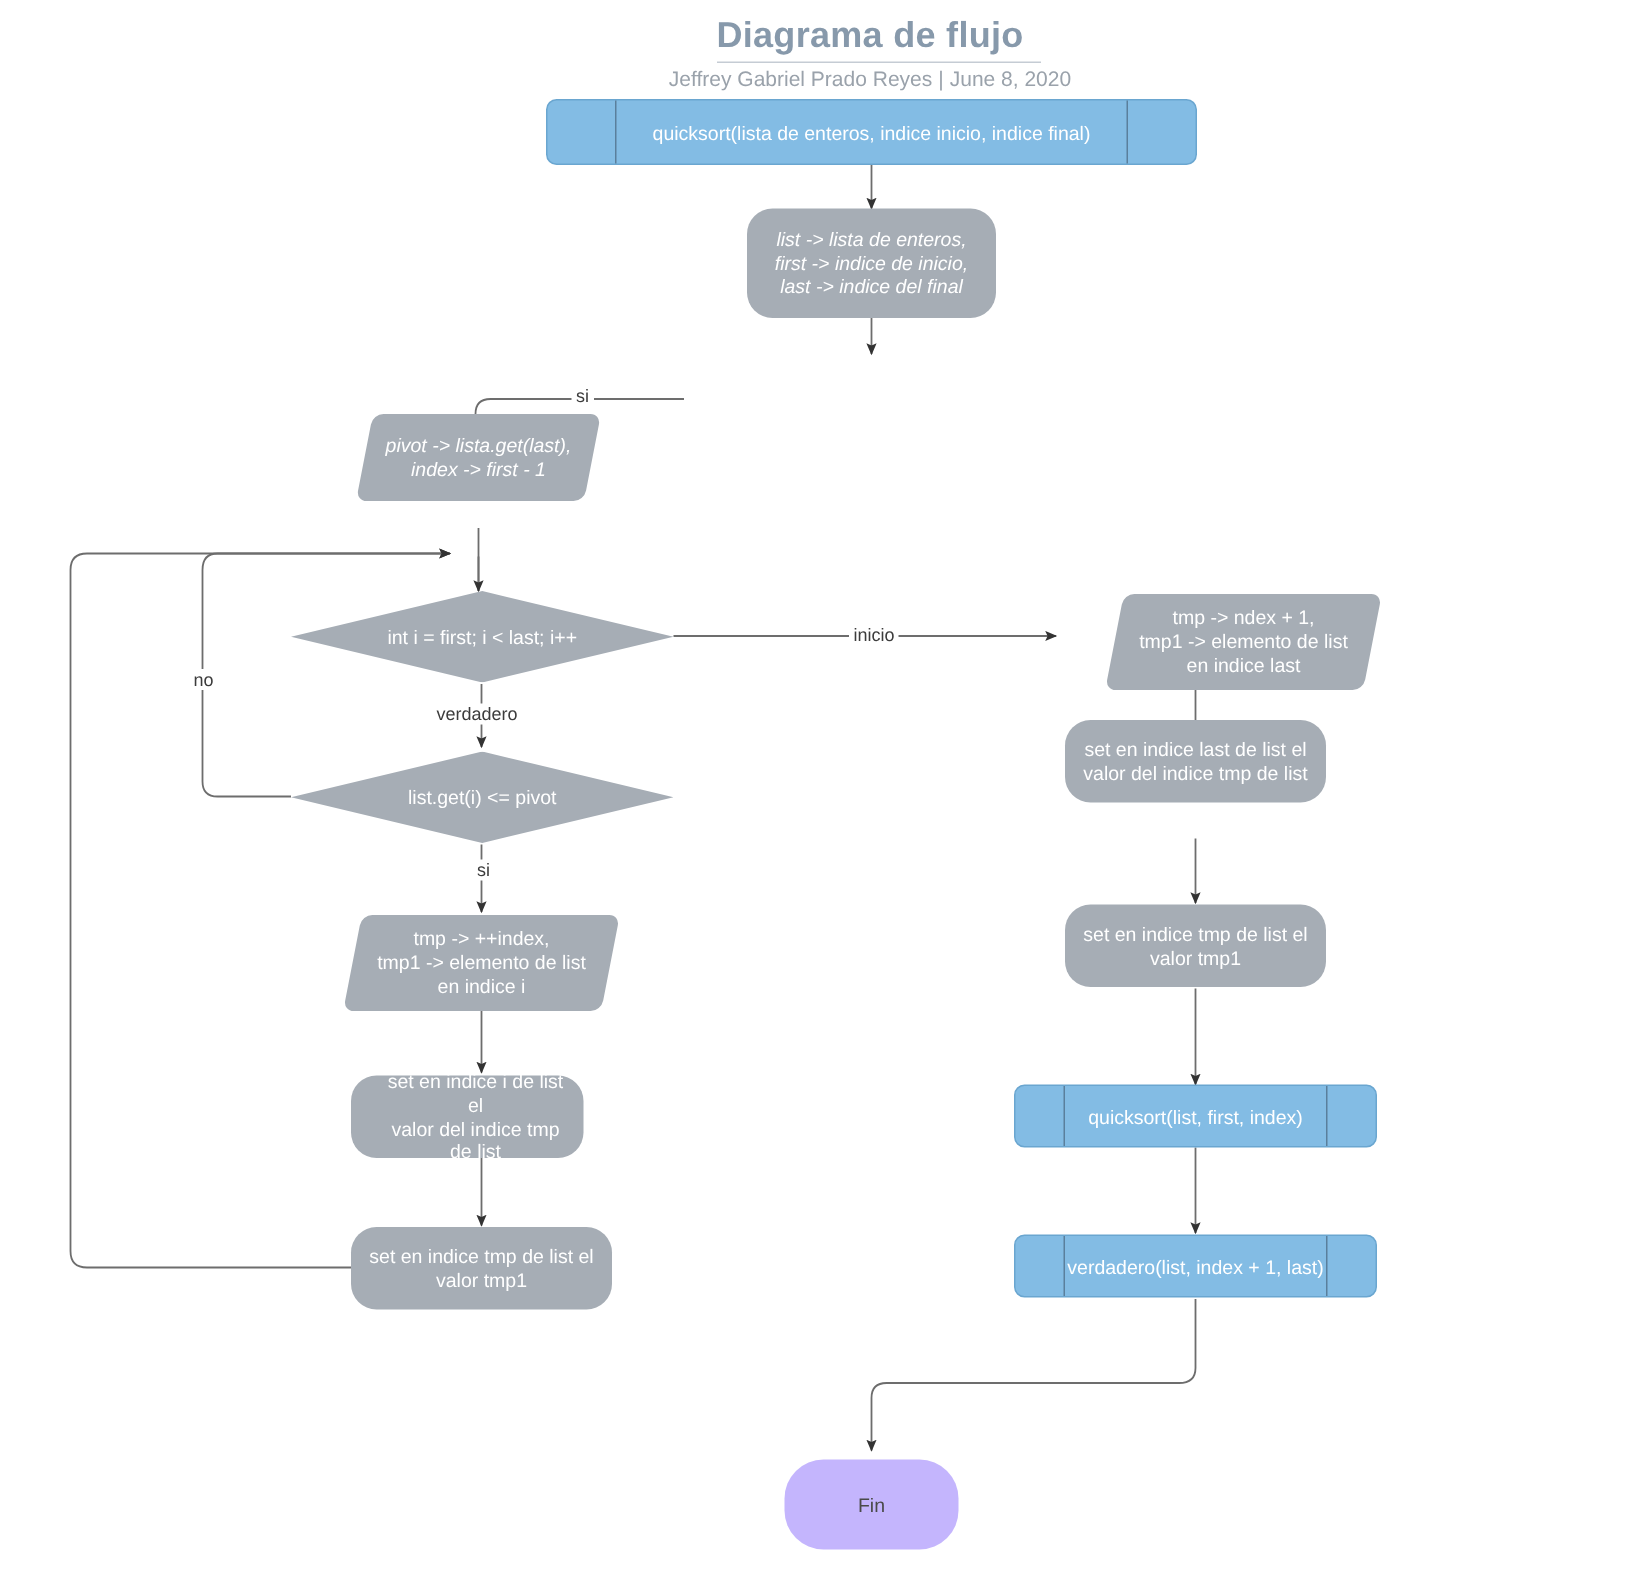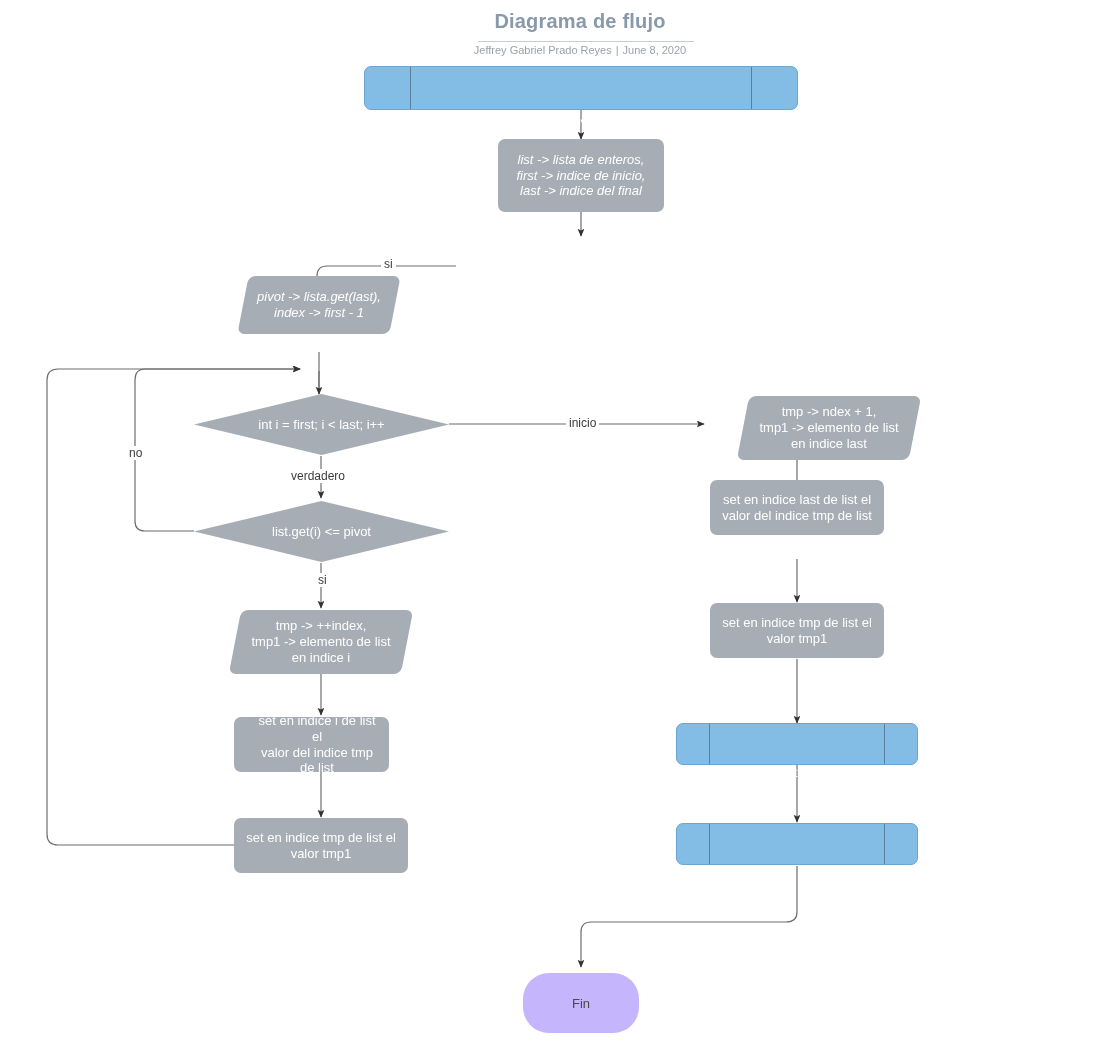--- a/index.html
+++ b/index.html
@@ -23,40 +23,40 @@
     height: 1047px;
   }
 
   
   .doc-title {
     position: absolute;
     left: 380px;
     top: 10px;
     width: 400px;
     text-align: center;
-    font-size: 20px;
+    font-size: 24px;
     font-weight: bold;
     color: #8799ab;
     letter-spacing: 0.2px;
   }
   .title-rule {
     position: absolute;
     left: 478px;
     top: 41px;
     width: 216px;
     height: 1px;
     background: #c5ccd4;
   }
   .doc-sub {
     position: absolute;
     left: 380px;
     top: 44px;
     width: 400px;
     text-align: center;
-    font-size: 11px;
+    font-size: 14px;
     color: #9aa2ab;
   }
   .doc-sub .sep { padding: 0 4px; }
 
   
   .node {
     position: absolute;
     box-sizing: border-box;
     display: flex;
     align-items: center;
@@ -65,21 +65,21 @@
     line-height: 1.22;
     color: #ffffff;
     font-size: 13px;
     z-index: 3;
   }
   .node .txt { width: 100%; padding: 0 10px; box-sizing: border-box; }
 
   
   .proc {
     background: #a6adb5;
-    border-radius: 7px;
+    border-radius: 17px;
   }
 
   
   .para-wrap { position: absolute; z-index: 3; }
   .para-bg {
     position: absolute;
     left: 0; top: 0;
     width: 100%; height: 100%;
     background: #a6adb5;
     border-radius: 7px;
@@ -129,21 +129,21 @@
     top: 0; bottom: 0;
     width: 1px;
     background: #5a7f9c;
   }
   .sub .bar.l { left: 45px; }
   .sub .bar.r { right: 45px; }
   .sub .txt {
     position: absolute; left: 0; top: 0;
     width: 100%; height: 100%;
     display: flex; align-items: center; justify-content: center;
-    color: #ffffff; font-size: 13px; text-align: center; margin-top: 28px;
+    color: #ffffff; font-size: 13px; text-align: center;
   }
 
   
   .term {
     position: absolute;
     box-sizing: border-box;
     background: #c4b5fd;
     border-radius: 26px;
     display: flex; align-items: center; justify-content: center;
     color: #4a4a4a; font-size: 13px;
@@ -273,20 +273,20 @@
 
   <div class="sub" style="left:676px;top:723px;width:242px;height:42px;">
     <span class="bar l" style="left:32px;"></span>
     <span class="bar r" style="right:32px;"></span>
     <span class="txt">quicksort(list, first, index)</span>
   </div>
 
   <div class="sub" style="left:676px;top:823px;width:242px;height:42px;">
     <span class="bar l" style="left:32px;"></span>
     <span class="bar r" style="right:32px;"></span>
-    <span class="txt">quicksort(valor, index + 1, last)</span>
+    <span class="txt">verdadero(list, index + 1, last)</span>
   </div>
 
   <div class="term" style="left:523px;top:973px;width:116px;height:60px;">
     <span>Fin</span>
   </div>
 
 </div>
 
 </body></html>

